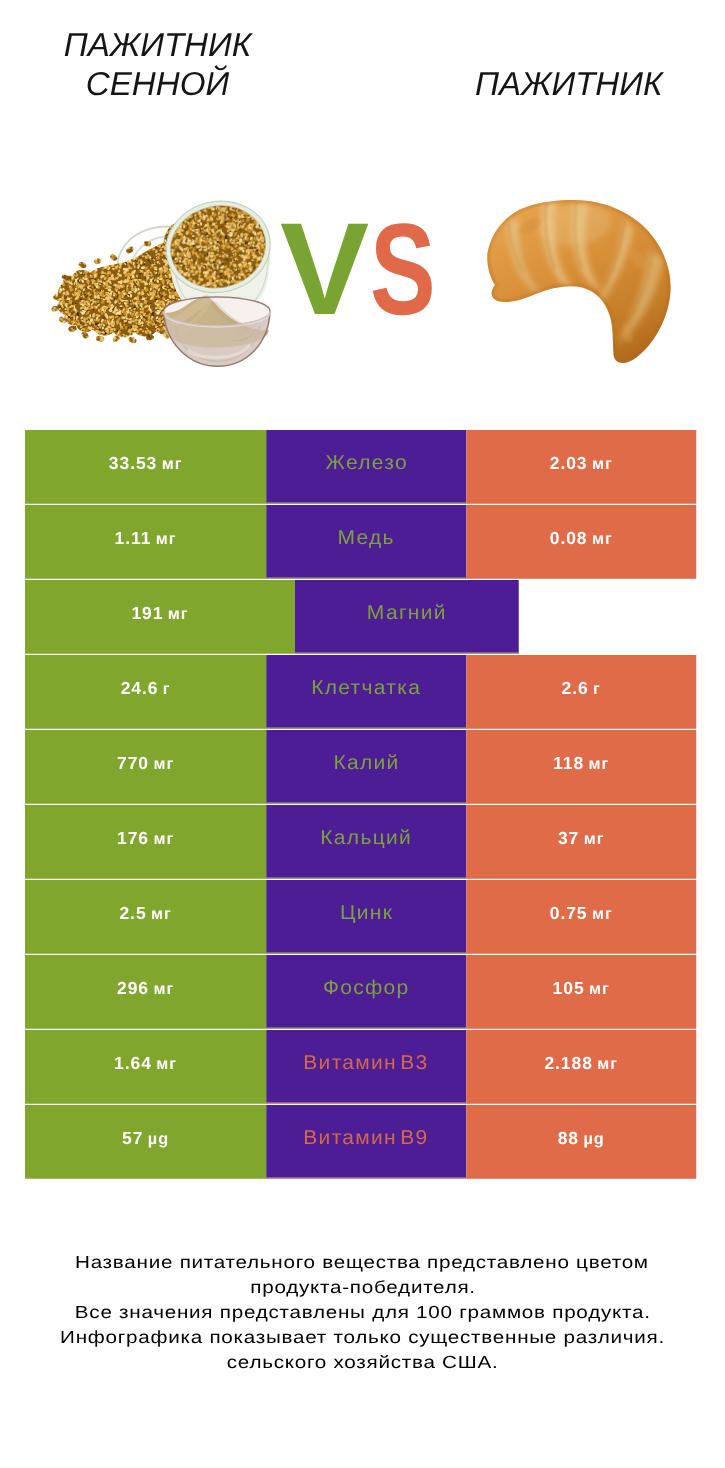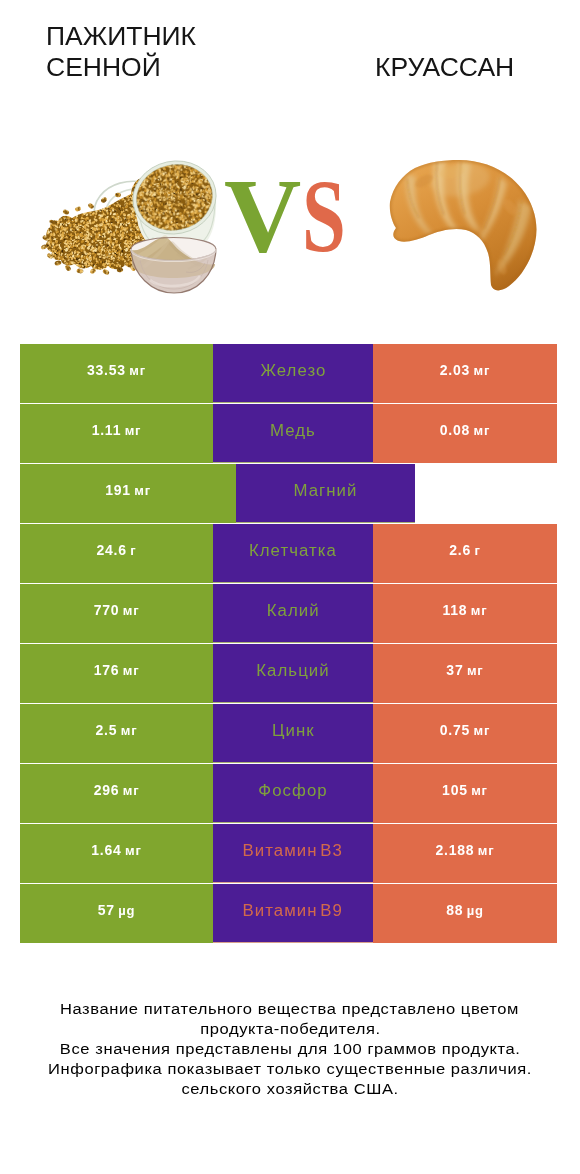--- a/index.html
+++ b/index.html
@@ -6,34 +6,35 @@
   html,body{margin:0;padding:0;}
   body{
     width:580px;height:1174px;background:#ffffff;
     font-family:"Liberation Sans",sans-serif;
     overflow:hidden;
   }
   .page{position:relative;width:580px;height:1174px;background:#fff;}
 
   
   .title{
-    position:absolute;
+    position:absolute;text-align:center;
     font-size:26.5px;line-height:31px;color:#151515;
     font-weight:400;
+    font-style:italic;
   }
   #title-left{left:46px;top:21px;width:160px;}
   #title-right{left:375px;top:52px;width:160px;}
 
   
   .hero{position:absolute;top:0;left:0;width:580px;height:330px;}
   .heroimg{position:absolute;}
   .vs{
     position:absolute;left:224px;top:166px;
     font-size:101px;line-height:101px;font-weight:700;
-    font-family:Liberation Serif, serif;white-space:nowrap;
+    font-family:Liberation Sans, sans-serif;white-space:nowrap;
   }
   .vs .v{color:#7aa432;display:inline-block;transform:scale(1.06,1.04);transform-origin:left center;}
   .vs .s{color:#e0694a;display:inline-block;transform:scale(0.78,1.03);transform-origin:left center;margin-left:5px;}
 
   
   .table{position:absolute;left:20px;top:344px;width:537px;}
   .row{display:flex;height:59px;margin-bottom:1px;}
   .cell{display:flex;align-items:center;justify-content:center;}
   .cell>span{position:relative;top:-4px;}
   .cell>span.name{top:-2px;}
@@ -54,21 +55,21 @@
   }
   .footer>div{letter-spacing:0.5px;}
   .footer>div>span{display:inline-block;transform:scaleX(1.18);transform-origin:center;}
 </style>
 </head>
 <body>
 
 <div class="page">
 
   <div class="title" id="title-left">ПАЖИТНИК СЕННОЙ</div>
-  <div class="title" id="title-right">КРУАССАН</div>
+  <div class="title" id="title-right">ПАЖИТНИК</div>
 
   <div class="hero">
     <svg class="heroimg" id="art" width="580" height="330" viewBox="0 0 580 330">
       <defs>
         <pattern id="sd" width="60" height="60" patternUnits="userSpaceOnUse">
           <rect width="60" height="60" fill="#8a5d10"></rect>
           <g id="seedg">
               <ellipse cx="59.7" cy="14.8" rx="0.7" ry="0.5" fill="#3b2607" transform="rotate(133 59.7 14.8)"></ellipse>
               <ellipse cx="21.7" cy="12.1" rx="1.2" ry="0.7" fill="#6a440c" transform="rotate(23 21.7 12.1)"></ellipse>
               <ellipse cx="23.3" cy="23.9" rx="0.9" ry="0.5" fill="#3b2607" transform="rotate(52 23.3 23.9)"></ellipse>

